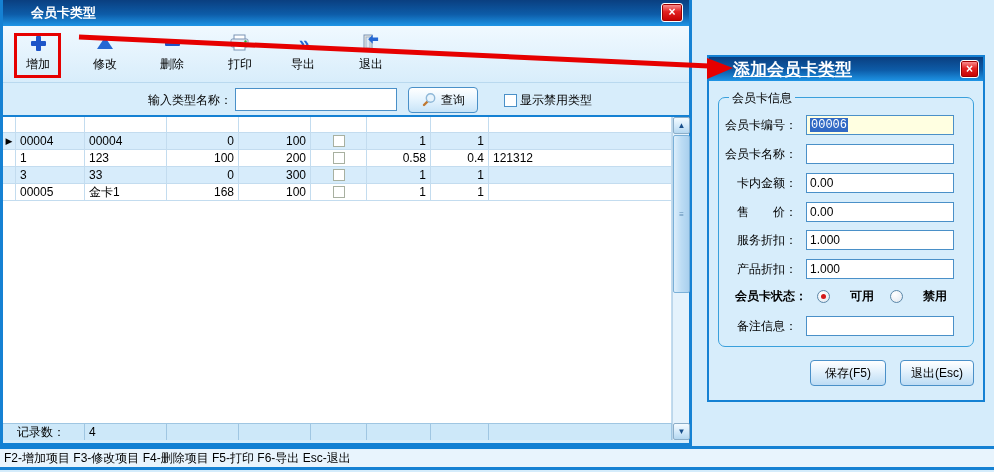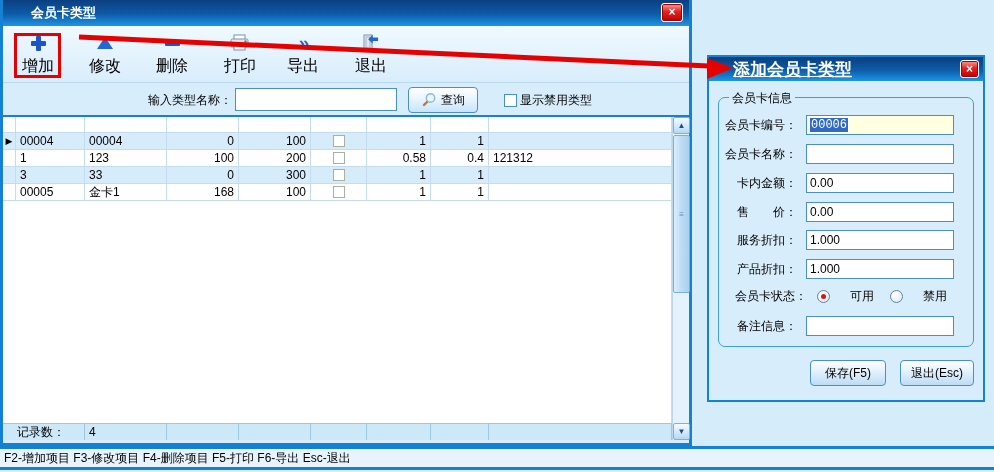--- a/index.html
+++ b/index.html
@@ -38,21 +38,21 @@
     position:absolute; left:0; top:26px; right:0; height:57px;
     background:linear-gradient(180deg,#f0f9ff 0%,#d8edfb 100%);
     border-bottom:1px solid #b9d9ef;
   }
   .tool-btn{
     position:absolute; top:6px; width:54px; height:46px;
     display:flex; flex-direction:column; align-items:center; justify-content:flex-start;
     cursor:pointer;
   }
   .tool-icon{ height:22px; display:flex; align-items:center; justify-content:center; }
-  .tool-label{ font-size:16px; margin-top:2px; }
+  .tool-label{ font-size:12px; margin-top:2px; }
   .icon-plus{ position:relative; width:15px; height:15px; }
   .icon-plus::before,.icon-plus::after{ content:""; position:absolute; background:#1d55c8; border-radius:1px;}
   .icon-plus::before{ left:5px; top:0; width:5px; height:15px; }
   .icon-plus::after{ left:0; top:5px; width:15px; height:5px; }
   .icon-triangle{ width:0; height:0; border-left:8px solid transparent; border-right:8px solid transparent; border-bottom:12px solid #2468d4; }
   .icon-minus{ width:15px; height:5px; background:#1d55c8; border-radius:1px; }
   .icon-chevrons{ font-size:19px; font-weight:bold; color:#2468d4; line-height:18px; letter-spacing:-2px;}
 
   
   .search-row{ position:absolute; left:0; top:84px; right:0; height:34px; }
@@ -151,21 +151,21 @@
   .group-label{
     position:absolute; top:-8px; left:10px; background:#d7edfb; padding:0 3px;
   }
   .fld-label{ position:absolute; width:88px; text-align:right; line-height:20px; }
   .fld-input{
     position:absolute; left:97px; width:148px; height:20px;
     border:1px solid #4a90c8; background:#fff; padding:0 3px; font:inherit;
   }
   .fake-input{ display:flex; align-items:center;font-family:Liberation Mono, monospace; }
   .sel-text{ background:#316ac5; color:#fff; padding:0 1px; }
-  .radio-row{ position:absolute; left:0; right:0; display:flex; align-items:center; }
+  .radio-row{ position:absolute; left:0; right:0; display:flex; align-items:center;font-weight:bold; }
   .radio{ display:flex; align-items:center; gap:20px; cursor:pointer; }
   .radio-circle{
     width:13px; height:13px; border-radius:50%;
     border:1px solid #5b87a8; background:radial-gradient(circle at 35% 30%,#ffffff 0%,#e8eef4 70%,#cfdbe6 100%);
     position:relative;
   }
   .radio.checked .radio-circle::after{
     content:""; position:absolute; left:3px; top:3px; width:5px; height:5px;
     border-radius:50%; background:#d41818;
   }

